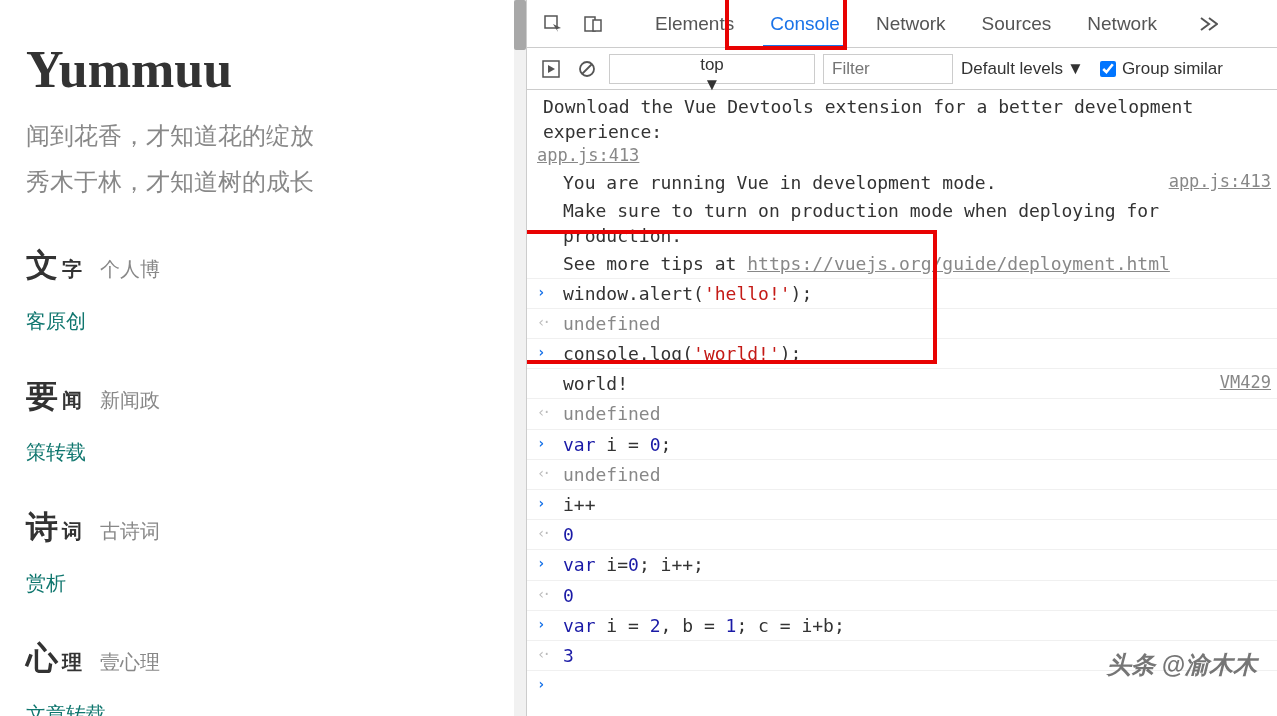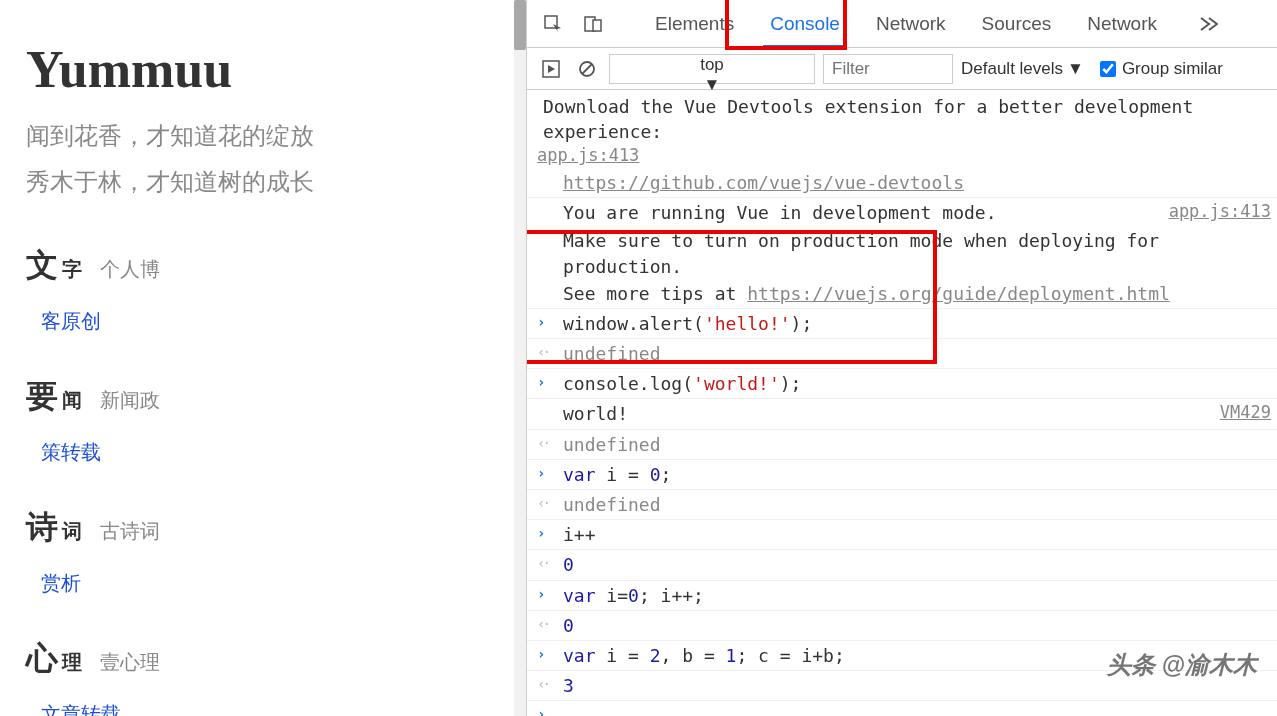--- a/index.html
+++ b/index.html
@@ -10,21 +10,21 @@
 .scrollbar-thumb { position: absolute; top: 0; left: 0; width: 12px; height: 50px; background: #a8a8a8; border-radius: 2px; }
 
 .site-title { font-size: 52px; font-weight: bold; color: #333; margin-bottom: 14px; font-family: Georgia, serif; }
 .site-sub { font-size: 24px; color: #888; line-height: 1.9; margin-bottom: 40px; }
 
 .nav-group { margin-bottom: 40px; }
 .nav-main { display: inline-flex; align-items: baseline; gap: 18px; margin-bottom: 12px; }
 .nav-big { font-size: 32px; font-weight: bold; color: #333; }
 .nav-small-suffix { font-size: 20px; font-weight: bold; color: #333; margin-left: -14px; }
 .nav-desc { font-size: 20px; color: #888; }
-.nav-line2 { font-size: 20px; color: #1d4ed8; margin-top: 8px; margin-left: 15px; }
+.nav-line2 { font-size: 20px; color: #0f766e; margin-top: 8px; }
 
 .devtools { flex: 1; height: 100%; border-left: 1px solid #ccc; display: flex; flex-direction: column; background: #fff; }
 
 .dt-tabs { height: 48px; border-bottom: 1px solid #ccc; display: flex; align-items: center; padding: 0 10px; gap: 8px; position: relative; }
 .dt-icon-btn { width: 32px; height: 32px; display: flex; align-items: center; justify-content: center; color: #555; cursor: pointer; }
 .dt-tab { padding: 0 18px; height: 48px; display: flex; align-items: center; font-size: 19px; color: #555; cursor: pointer; position: relative; }
 .dt-tab.active { color: #1a73e8; }
 .dt-tab.active::after { content: ''; position: absolute; bottom: 0; left: 10%; width: 80%; height: 3px; background: #1a73e8; }
 
 .dt-toolbar { height: 42px; border-bottom: 1px solid #ccc; display: flex; align-items: center; padding: 0 10px; gap: 8px; }
@@ -149,24 +149,20 @@
     </label>
   </div>
 
   <div class="console-body">
     <div id="logs-container">
         <div class="log-row" style="border-bottom: none; padding-bottom: 0px; flex-direction: column;">
           <div class="log-gutter"></div>
           <div class="log-content">Download the Vue Devtools extension for a better development experience:</div>
           <span class="log-link">app.js:413</span>
         </div>
-        <div class="log-row" style="border-bottom: 1px solid rgb(240, 240, 240);">
-          <div class="log-gutter" style="visibility: hidden;"></div>
-          <div class="log-content"><span class="log-url">https://github.com/vuejs/vue-devtools</span></div>
-        </div>
         <div class="log-row" style="border-bottom: none; padding-bottom: 0px;">
           <div class="log-gutter"></div>
           <div class="log-content">You are running Vue in development mode.</div>
           <span class="log-link">app.js:413</span>
         </div>
         <div class="log-row" style="border-bottom: none; padding-bottom: 0px;">
           <div class="log-gutter" style="visibility: hidden;"></div>
           <div class="log-content">Make sure to turn on production mode when deploying for production.</div>
         </div>
         <div class="log-row" style="border-bottom: 1px solid rgb(240, 240, 240);">

